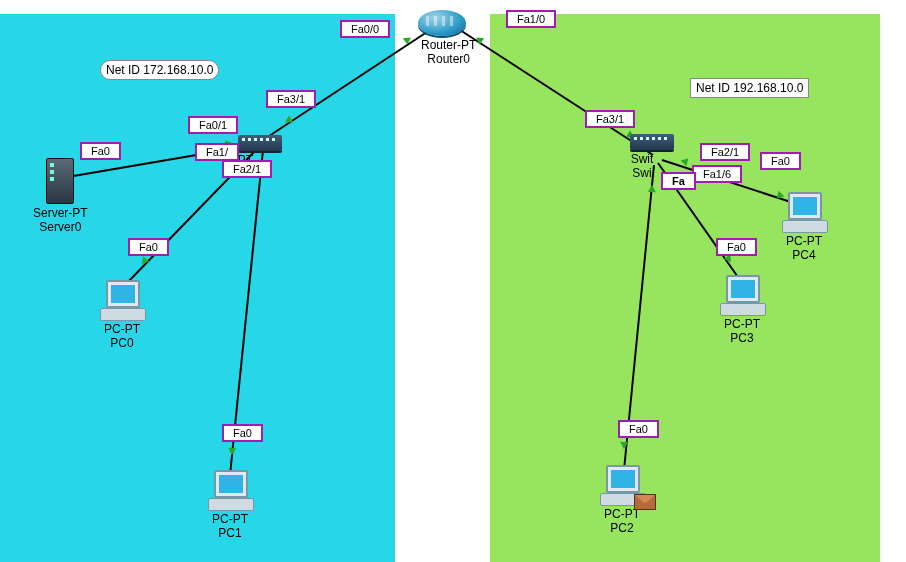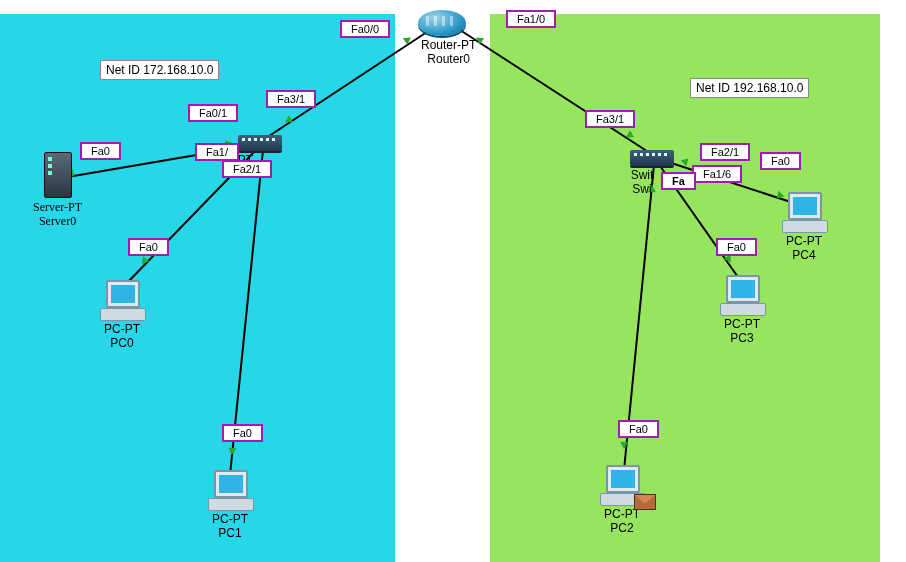--- a/index.html
+++ b/index.html
@@ -182,58 +182,58 @@
 
 <div class="tri" style="left:680px; top:158px; transform:rotate(-75deg);"></div>
 <div class="tri" style="left:777px; top:192px; transform:rotate(105deg);"></div>
 
 <div class="tri" style="left:672px; top:172px; transform:rotate(-35deg);"></div>
 <div class="tri" style="left:725px; top:256px; transform:rotate(145deg);"></div>
 
 <div class="tri" style="left:648px; top:185px; transform:rotate(3deg);"></div>
 <div class="tri" style="left:620px; top:442px; transform:rotate(-177deg);"></div>
 
-<div class="net-label" style="left:100px; top:60px;">Net ID 172.168.10.0</div>
+<div class="net-label" style="left:100px; top:60px;border-radius:10px;">Net ID 172.168.10.0</div>
 <div class="net-label" style="left:690px; top:78px;">Net ID 192.168.10.0</div>
 
 <div class="device" style="left:418px; top:10px;">
   <div class="router-icon"></div>
   <div class="device-label dark">
     <span>Router-PT</span><br>
     <span>Router0</span>
   </div>
 </div>
 <div class="port-label" style="left:340px; top:20px;">Fa0/0</div>
 <div class="port-label" style="left:480px; top:10px;margin-left:26px;">Fa1/0</div>
 
 <div class="device" style="left:238px; top:135px;">
   <div class="switch-icon"></div>
   <div class="device-label dark" style="position:relative; left:-20px;">
     <span>h-PT</span><br>
     <span>tch0</span>
   </div>
 </div>
 <div class="port-label" style="left:266px; top:90px;">Fa3/1</div>
-<div class="port-label" style="left:188px; top:104px;">Fa0/1</div>
+<div class="port-label" style="left:188px; top:116px;">Fa0/1</div>
 <div class="port-label" style="left:195px; top:143px;">Fa1/</div>
 <div class="port-label" style="left:222px; top:160px;">Fa2/1</div>
 
-<div class="device" style="left:630px; top:150px;">
+<div class="device" style="left:630px; top:134px;">
   <div class="switch-icon"></div>
   <div class="device-label dark" style="position:relative; left:-10px;">
     <span>Swit</span><br>
     <span>Swi</span>
   </div>
 </div>
 <div class="port-label" style="left:585px; top:110px;">Fa3/1</div>
 <div class="port-label" style="left:700px; top:143px;">Fa2/1</div>
 <div class="port-label" style="left:692px; top:165px;">Fa1/6</div>
 <div class="port-label" style="left:661px; top:172px;font-weight:bold;">Fa</div>
 
-<div class="device" style="left:30px; top:152px;font-family:Liberation Serif, serif;">
+<div class="device" style="left:30px; top:158px;">
   <div class="server-icon" style="margin:0 auto;"></div>
   <div class="device-label dark">
     <span>Server-PT</span><br>
     <span>Server0</span>
   </div>
 </div>
 <div class="port-label" style="left:80px; top:142px;">Fa0</div>
 
 <div class="device" style="left:100px; top:280px;">
   <div class="pc-body">

